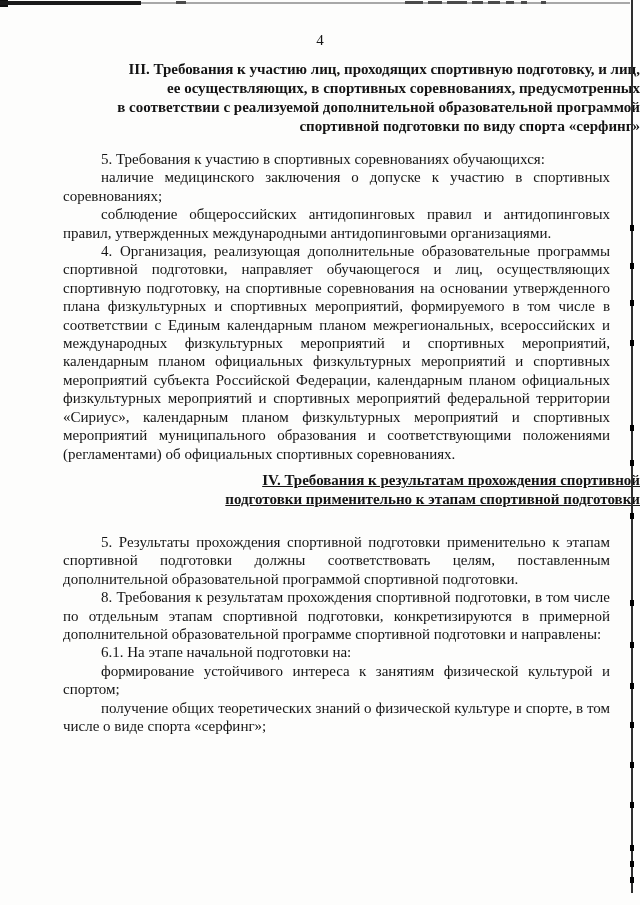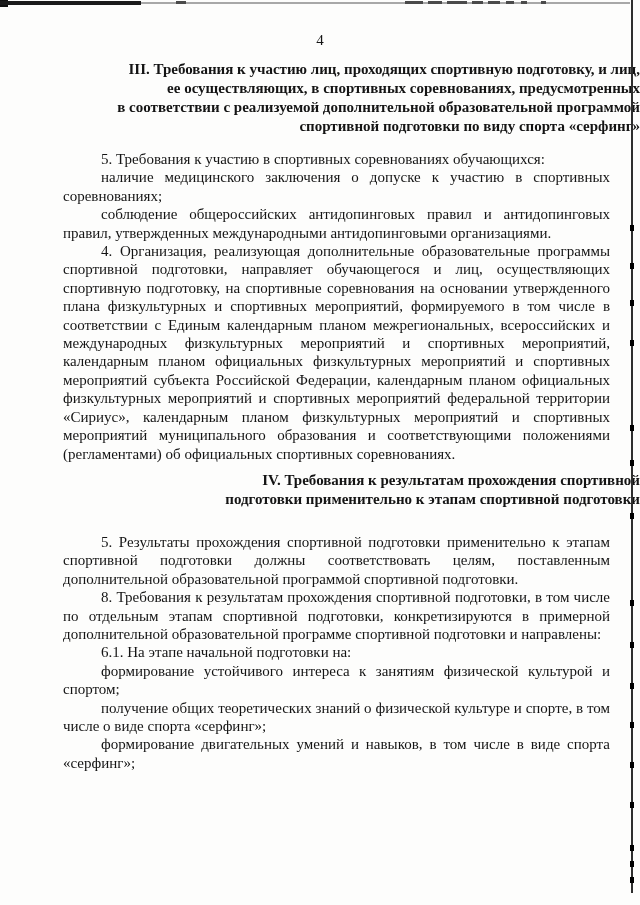--- a/index.html
+++ b/index.html
@@ -26,21 +26,21 @@
     font-size:15px;
     line-height:19px;
   }
   .heading {
     text-align:right;
     font-weight:bold;
     font-size:15px;
     line-height:19px;
   }
   .heading-3 { margin-top:10px; }
-  .heading-4 { margin-top:8px; }
+  .heading-4 { margin-top:8px;text-decoration:underline; }
   .body-text {
     margin:14px 30px 0 63px;
     font-size:15px;
     line-height:18.4px;
   }
   .body-text.after-h4 { margin-top:24px; }
   .body-text p {
     margin:0;
     text-align:justify;
     text-indent:38px;
@@ -101,16 +101,15 @@
     <div>IV. Требования к результатам прохождения спортивной</div>
     <div>подготовки применительно к этапам спортивной подготовки</div>
   </div>
 
   <div class="body-text after-h4">
     <p>5. Результаты прохождения спортивной подготовки применительно к этапам спортивной подготовки должны соответствовать целям, поставленным дополнительной образовательной программой спортивной подготовки.</p>
     <p>8. Требования к результатам прохождения спортивной подготовки, в том числе по отдельным этапам спортивной подготовки, конкретизируются в примерной дополнительной образовательной программе спортивной подготовки и направлены:</p>
     <p>6.1. На этапе начальной подготовки на:</p>
     <p>формирование устойчивого интереса к занятиям физической культурой и спортом;</p>
     <p>получение общих теоретических знаний о физической культуре и спорте, в том числе о виде спорта «серфинг»;</p>
-    <p>формирование двигательных умений и навыков, в том числе в виде спорта «серфинг»;</p>
   </div>
 
 </div>
 
 </body></html>

